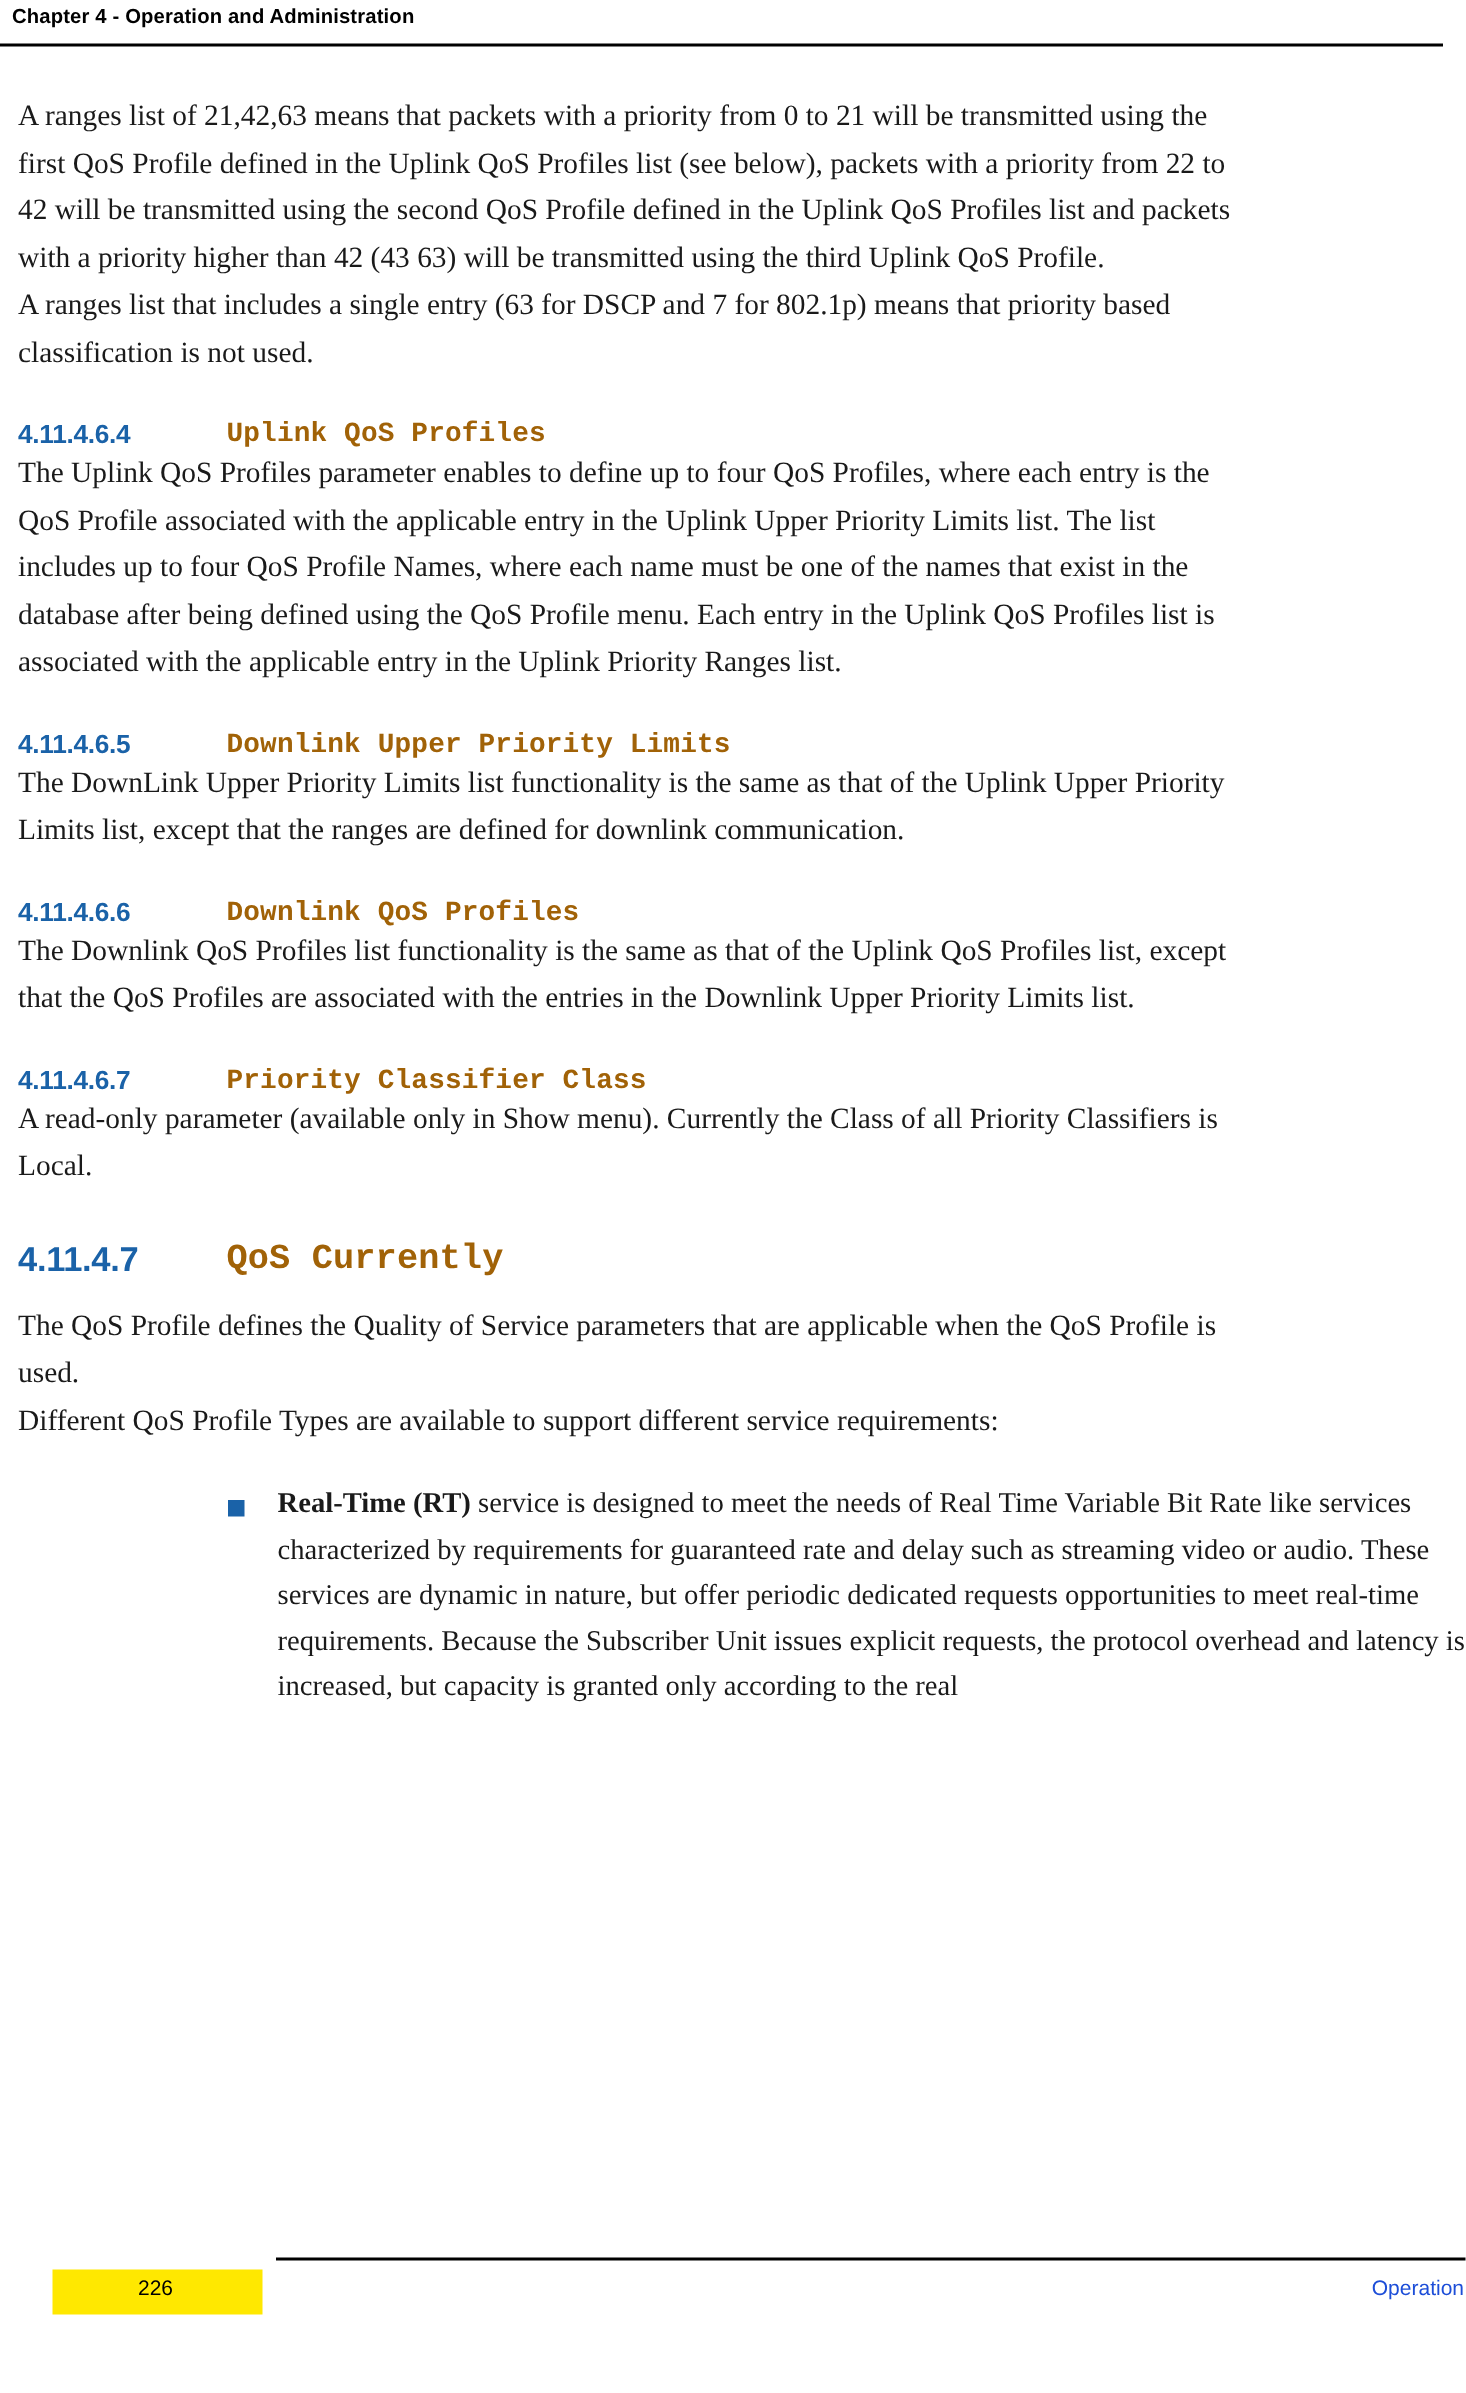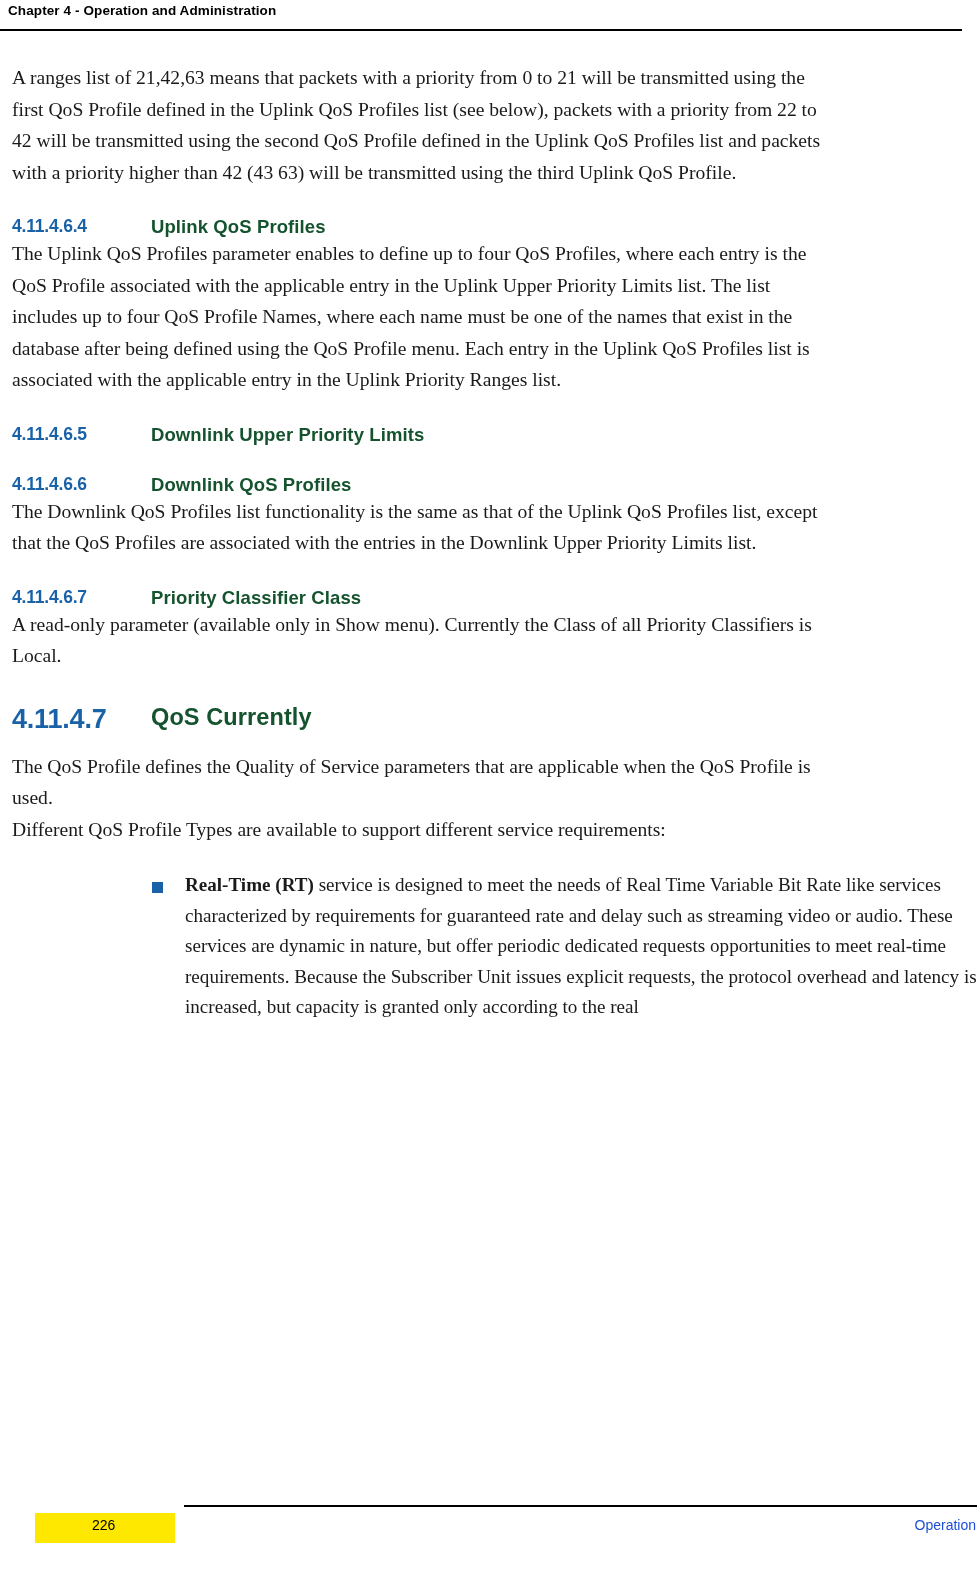--- a/index.html
+++ b/index.html
@@ -76,28 +76,28 @@
   .h-num {
     font-family: "Liberation Sans", sans-serif;
     font-weight: bold;
     color: #1a62a8;
     font-size: 17.5px;
     width: 139px;
     flex: 0 0 139px;
     letter-spacing: -0.2px;
   }
   .h-title {
-    font-family: Liberation Sans, sans-serif;
-    font-weight: bold;
-    color: #14532d;
+    font-family: Liberation Mono, monospace;
+    font-weight: bold;
+    color: #a16207;
     font-size: 18.5px;
     letter-spacing: 0.1px;
   }
   .h-num.lvl2 {
-    font-size: 27px;
+    font-size: 23px;
   }
   .h-title.lvl2 {
     font-size: 23.5px;
   }
 
   .after-heading { margin-top: 10px; }
 
   
   .bullet-item {
     position: relative;
@@ -172,31 +172,33 @@
 
 <div class="header">
   <div class="header-text">Chapter 4 - Operation and Administration</div>
   <div class="header-rule"></div>
 </div>
 
 <div class="content">
 
   <p class="body indent">A ranges list of 21,42,63 means that packets with a priority from 0 to 21 will be transmitted using the first QoS Profile defined in the Uplink QoS Profiles list (see below), packets with a priority from 22 to 42 will be transmitted using the second QoS Profile defined in the Uplink QoS Profiles list and packets with a priority higher than 42 (43 63) will be transmitted using the third Uplink QoS Profile.</p>
 
+  <p class="body indent gap-para">A ranges list that includes a single entry (63 for DSCP and 7 for 802.1p) means that priority based classification is not used.</p>
 
   <div class="heading-row">
     <span class="h-num">4.11.4.6.4</span>
     <span class="h-title">Uplink QoS Profiles</span>
   </div>
   <p class="body indent after-heading">The Uplink QoS Profiles parameter enables to define up to four QoS Profiles, where each entry is the QoS Profile associated with the applicable entry in the Uplink Upper Priority Limits list. The list includes up to four QoS Profile Names, where each name must be one of the names that exist in the database after being defined using the QoS Profile menu. Each entry in the Uplink QoS Profiles list is associated with the applicable entry in the Uplink Priority Ranges list.</p>
 
   <div class="heading-row">
     <span class="h-num">4.11.4.6.5</span>
     <span class="h-title">Downlink Upper Priority Limits</span>
   </div>
+  <p class="body indent after-heading">The DownLink Upper Priority Limits list functionality is the same as that of the Uplink Upper Priority Limits list, except that the ranges are defined for downlink communication.</p>
 
   <div class="heading-row">
     <span class="h-num">4.11.4.6.6</span>
     <span class="h-title">Downlink QoS Profiles</span>
   </div>
   <p class="body indent after-heading">The Downlink QoS Profiles list functionality is the same as that of the Uplink QoS Profiles list, except that the QoS Profiles are associated with the entries in the Downlink Upper Priority Limits list.</p>
 
   <div class="heading-row">
     <span class="h-num">4.11.4.6.7</span>
     <span class="h-title">Priority Classifier Class</span>

